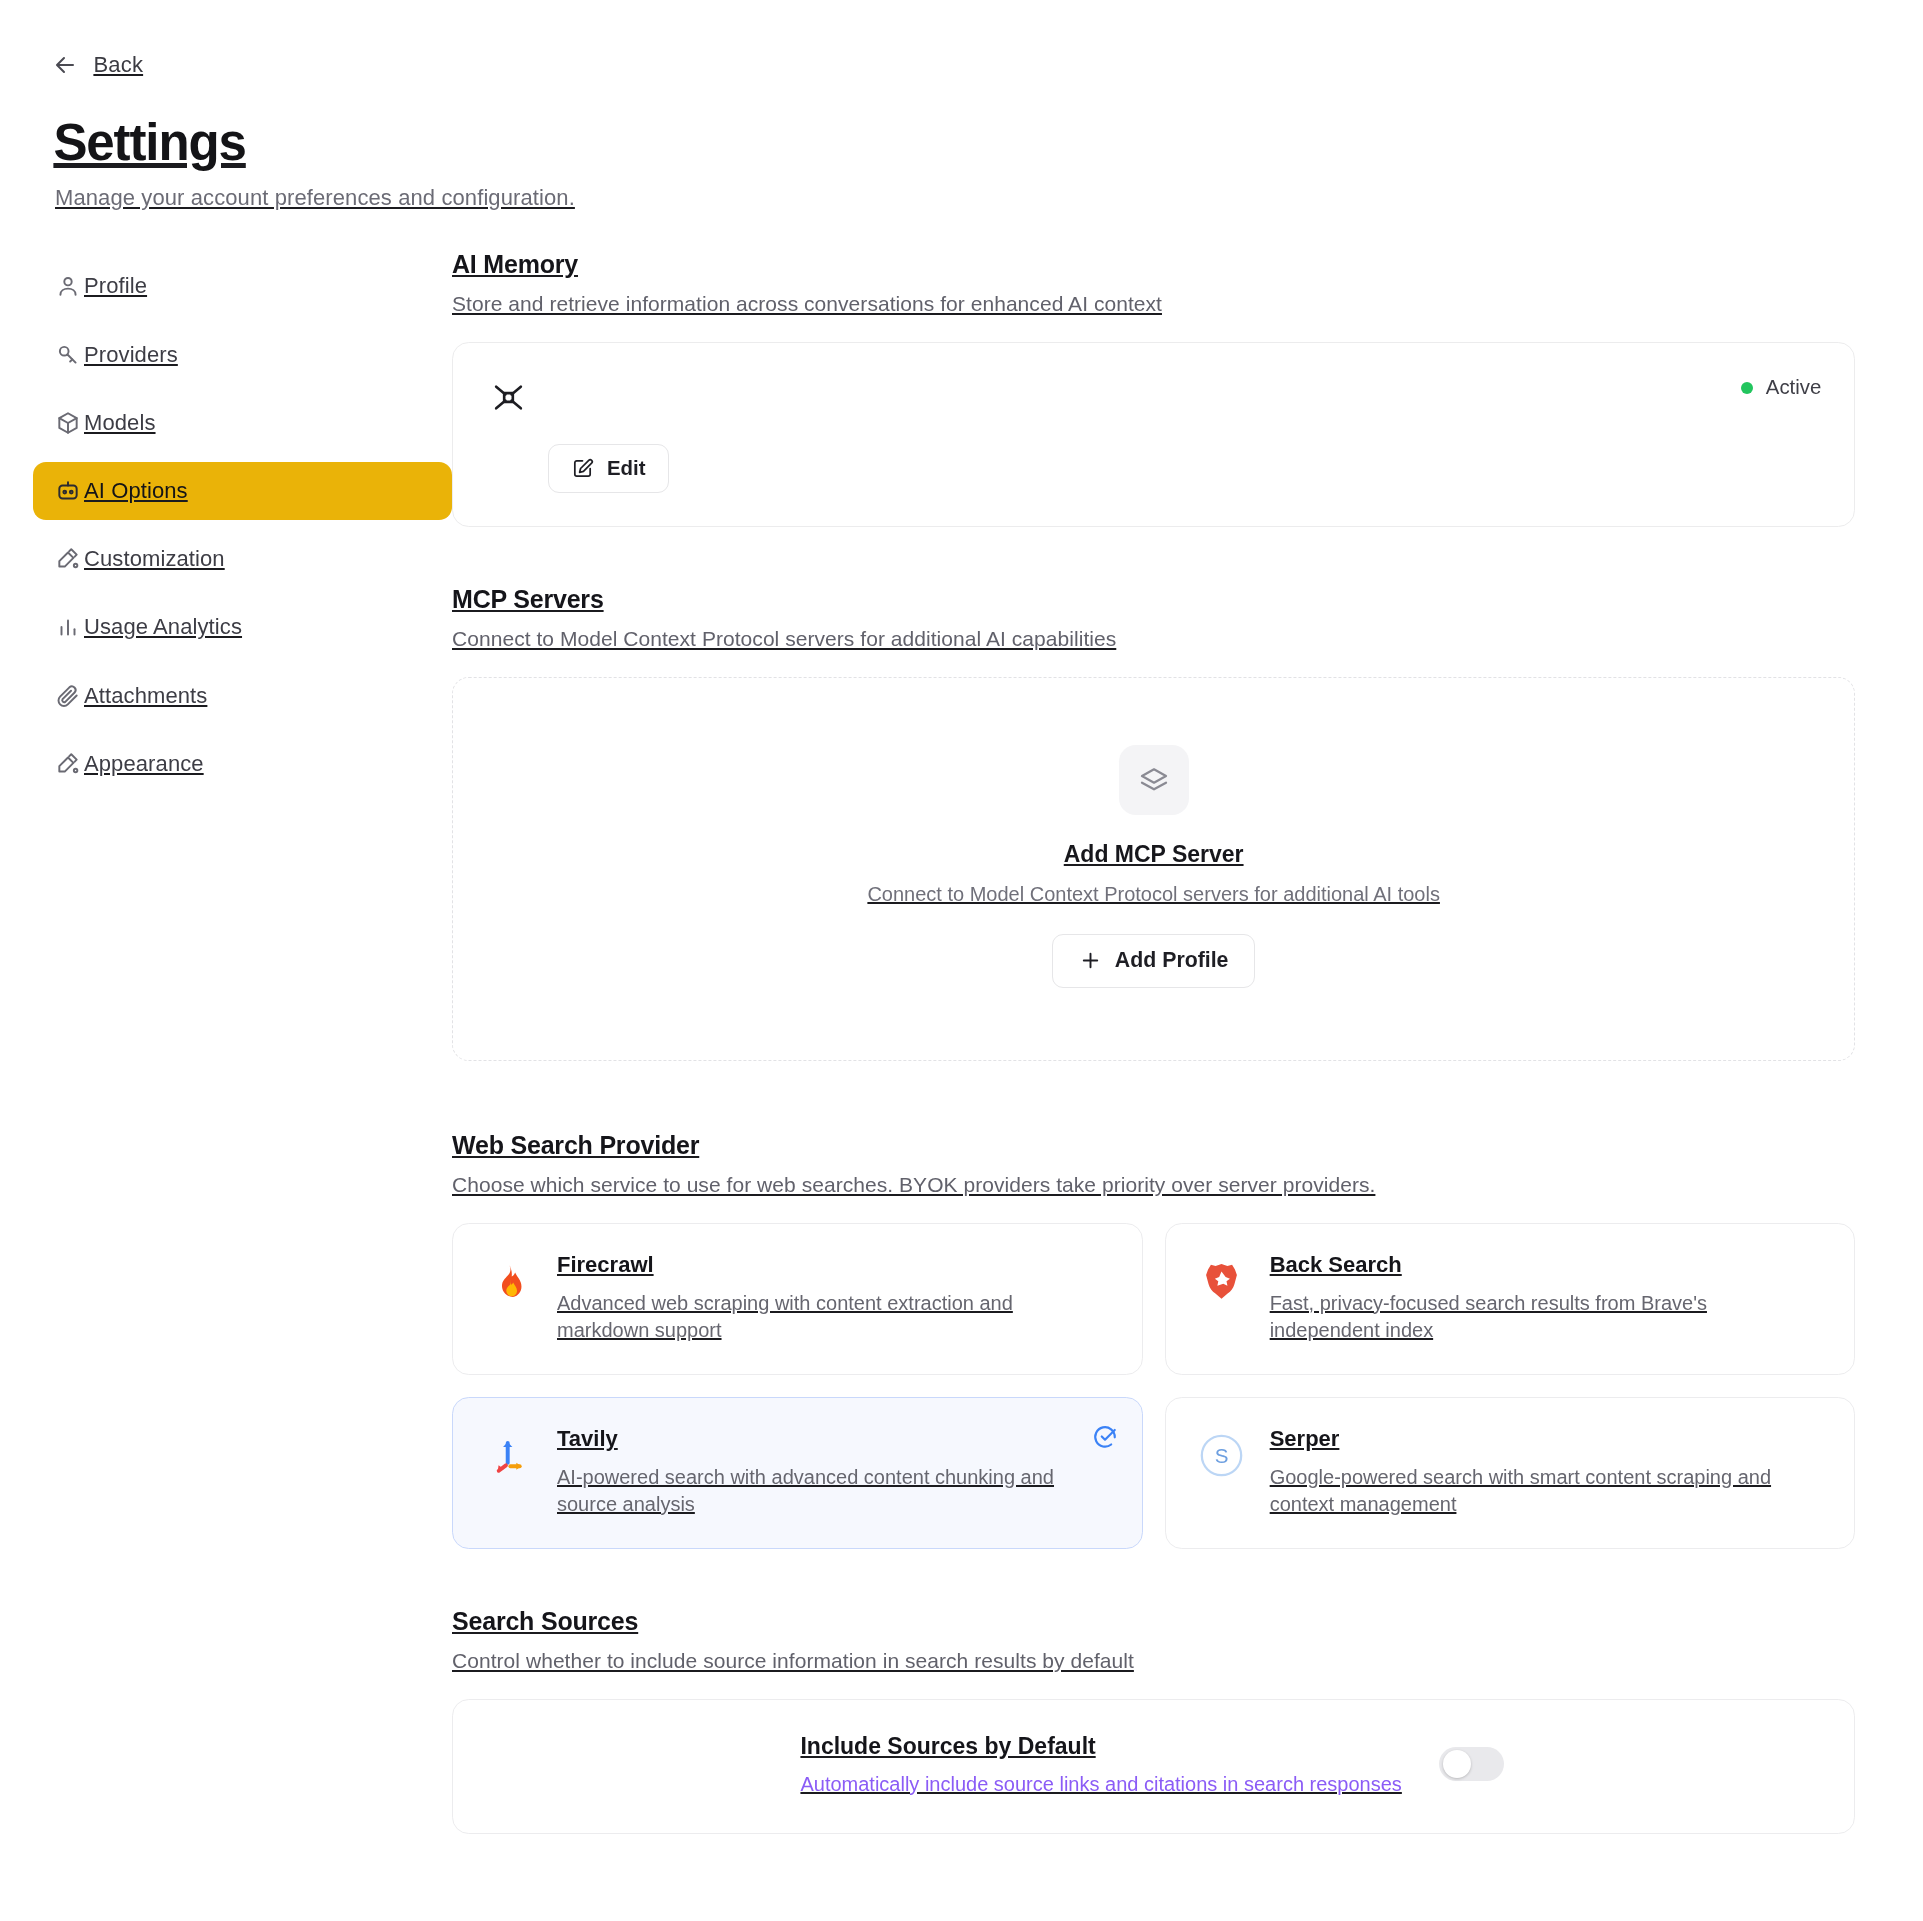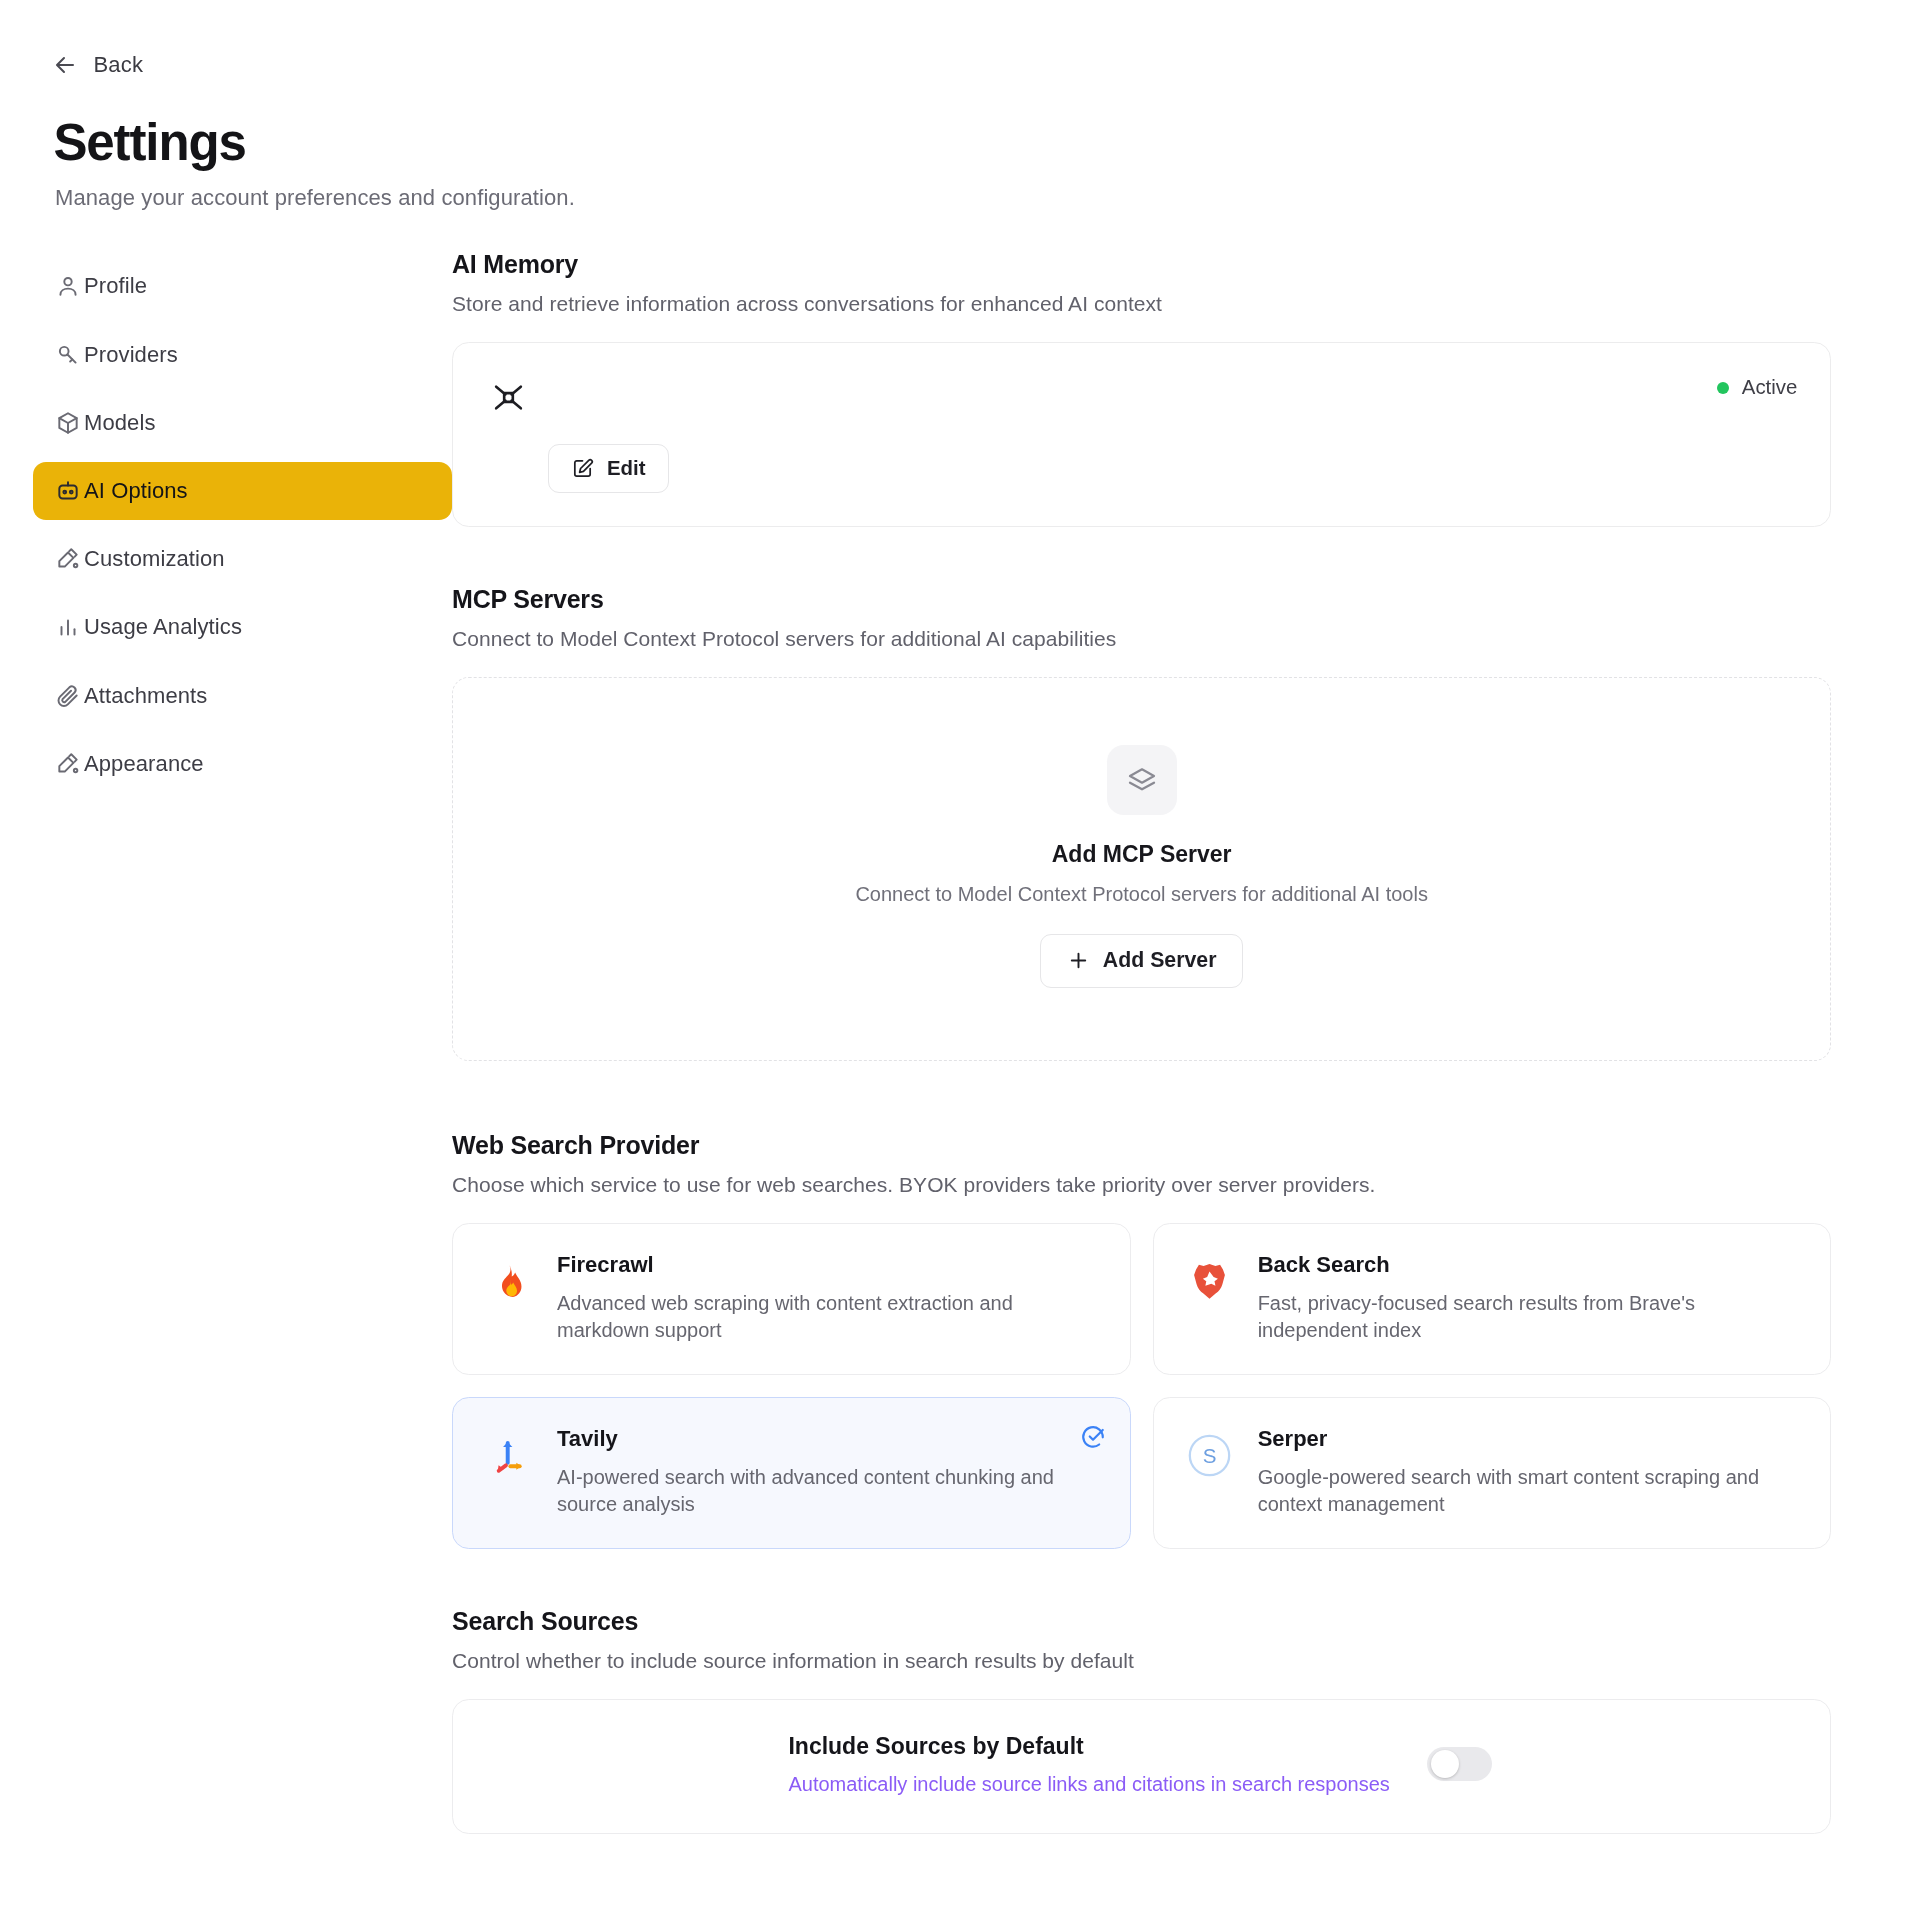--- a/index.html
+++ b/index.html
@@ -6,22 +6,23 @@
   html, body {
     width: 1924px;
     background: #ffffff;
     font-family: "Liberation Sans", sans-serif;
     color: #1b1b1f;
     -webkit-font-smoothing: antialiased;
   }
   .page {
     width: 1924px;
     min-height: 1922px;
-    padding: 37px 76px 0 33px;
+    padding: 37px 52px 0 33px;
     position: relative;
+    text-decoration: underline;
   }
 
   
   .back-row {
     display: flex;
     align-items: center;
     gap: 16px;
     margin: 15px 0 0 20.4px;
     width: fit-content;
     cursor: pointer;
@@ -353,21 +354,21 @@
               <path d="M3 14l9 5 9-5"></path>
             </svg>
           </div>
           <div class="dash-title">Add MCP Server</div>
           <div class="dash-sub">Connect to Model Context Protocol servers for additional AI tools</div>
           <button class="btn add-btn">
             <svg viewBox="0 0 24 24" fill="none" stroke="currentColor" stroke-width="2" stroke-linecap="round">
               <line x1="12" y1="5" x2="12" y2="19"></line>
               <line x1="5" y1="12" x2="19" y2="12"></line>
             </svg>
-            <span>Add Server</span>
+            <span>Add Profile</span>
           </button>
         </div>
       </section>
 
       <div class="gap-xl"></div>
 
       <section>
         <h2 class="sec-title">Web Search Provider</h2>
         <p class="sec-desc">Choose which service to use for web searches. BYOK providers take priority over server providers.</p>
 

